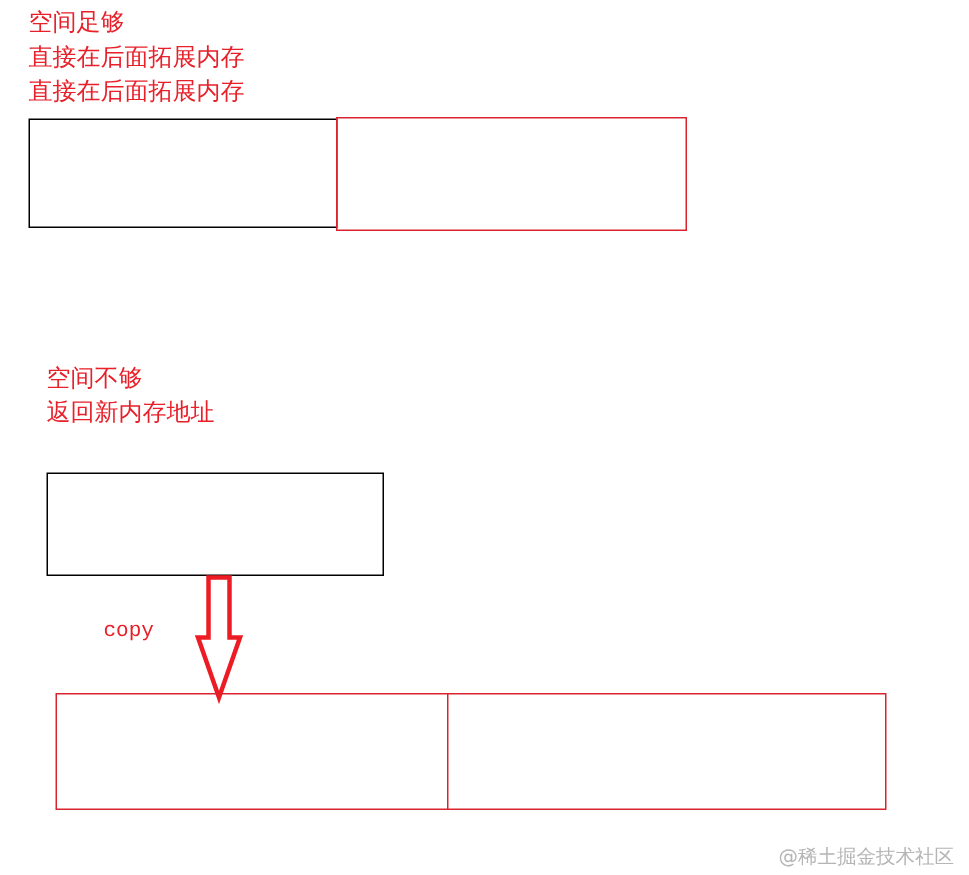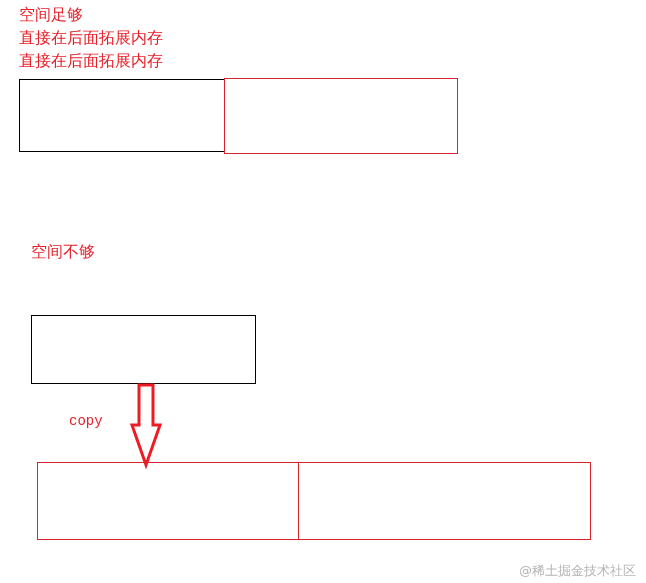--- a/index.html
+++ b/index.html
@@ -44,20 +44,21 @@
     <div>空间足够</div>
     <div>直接在后面拓展内存</div>
     <div>直接在后面拓展内存</div>
   </div>
 
   <div class="box box-black" style="left:19px; top:79px; width:206px; height:73px;"></div>
   <div class="box box-red" style="left:224px; top:78px; width:234px; height:76px;"></div>
 
   <div class="note" style="left:31px; top:240px;">
     <div>空间不够</div>
+    <div>返回新内存地址</div>
   </div>
 
   <div class="box box-black" style="left:31px; top:315px; width:225px; height:69px;"></div>
 
   <svg class="arrow" width="36" height="88" viewBox="0 0 36 88">
     <polygon points="11,3 25,3 25,43 32,43 18,83 4,43 11,43" fill="#ffffff" stroke="#ed1c24" stroke-width="3" stroke-linejoin="miter"></polygon>
   </svg>
 
   <div class="label-copy">copy</div>
 

